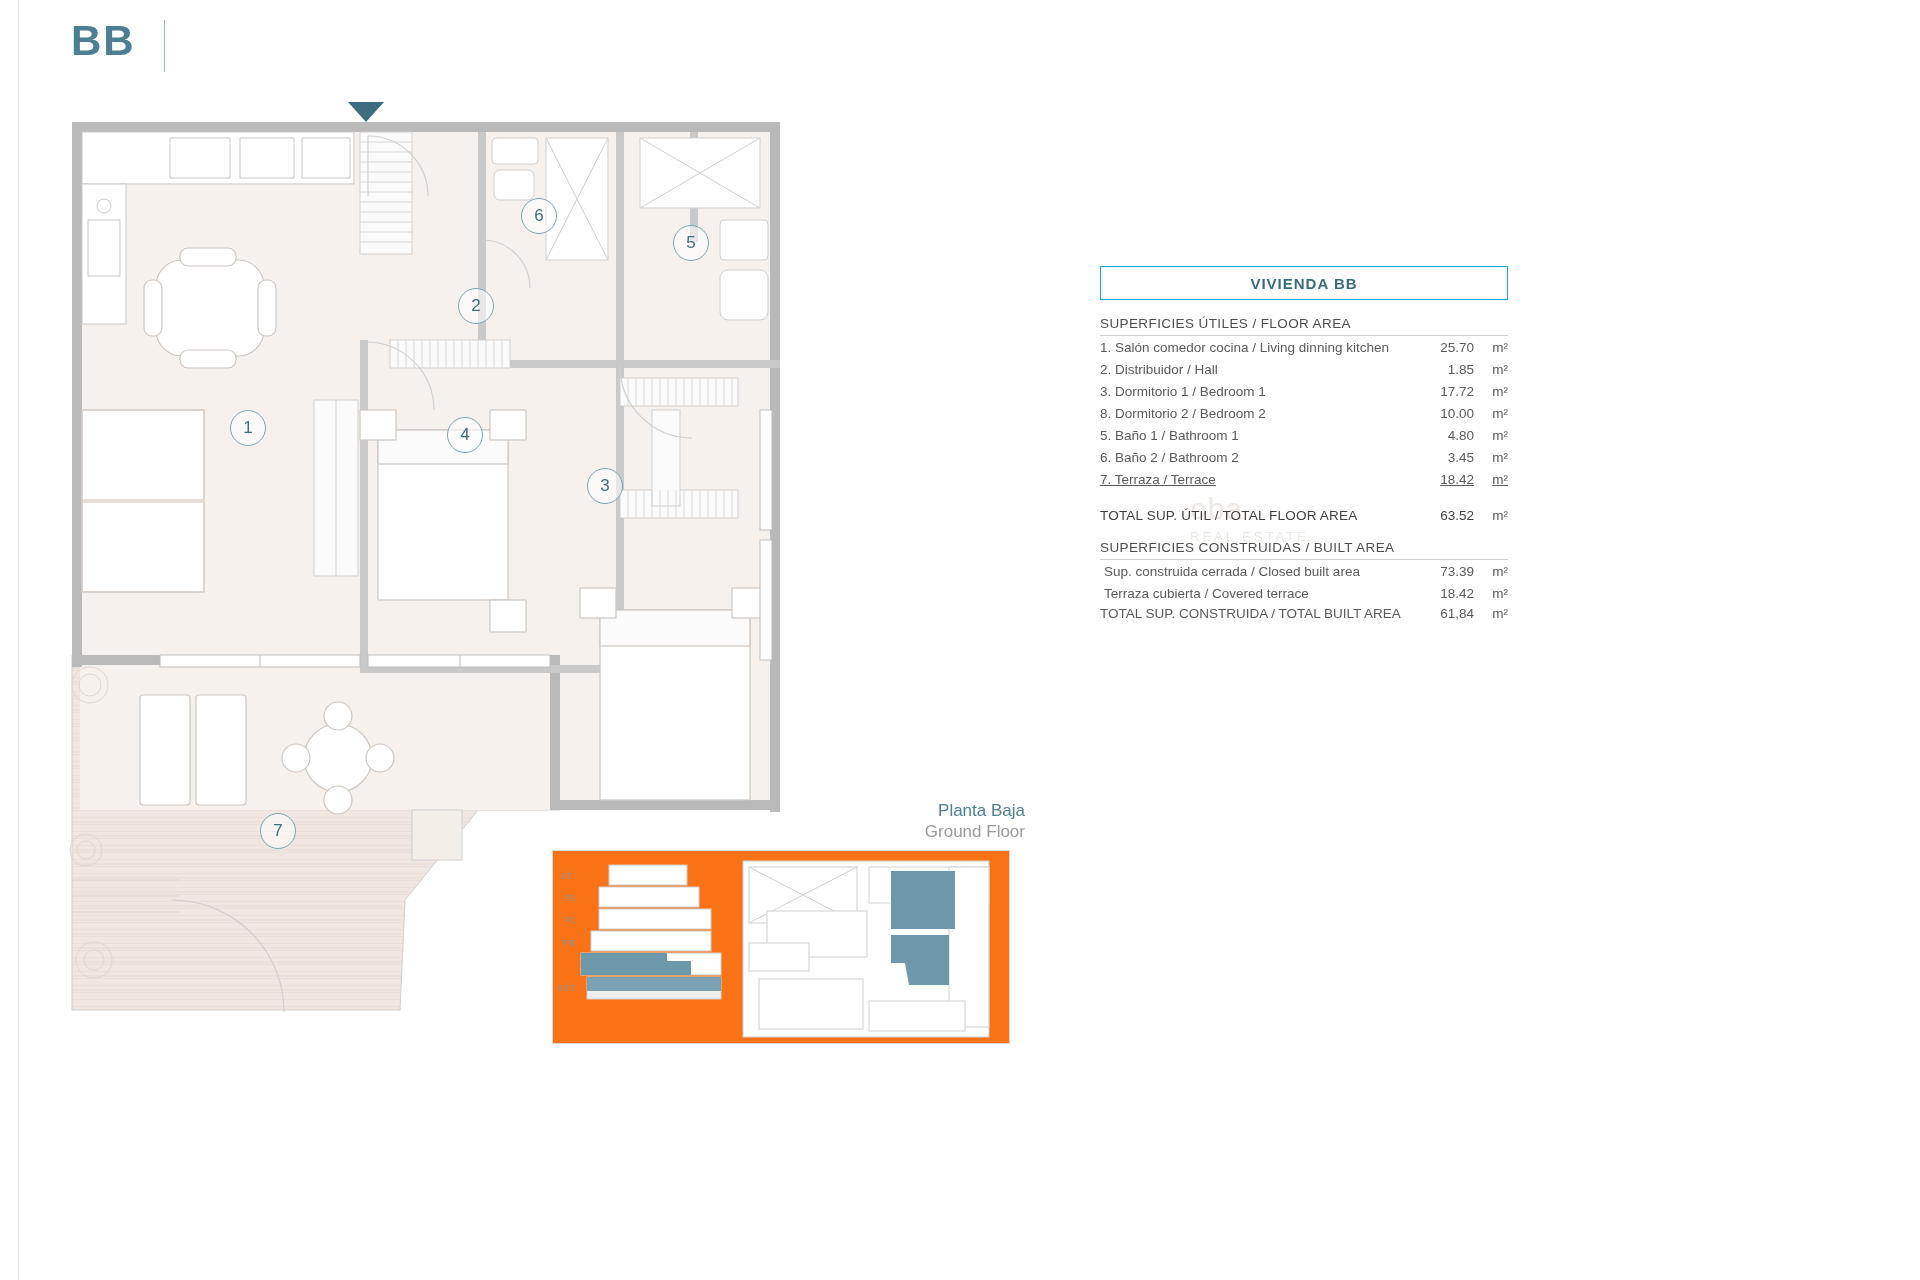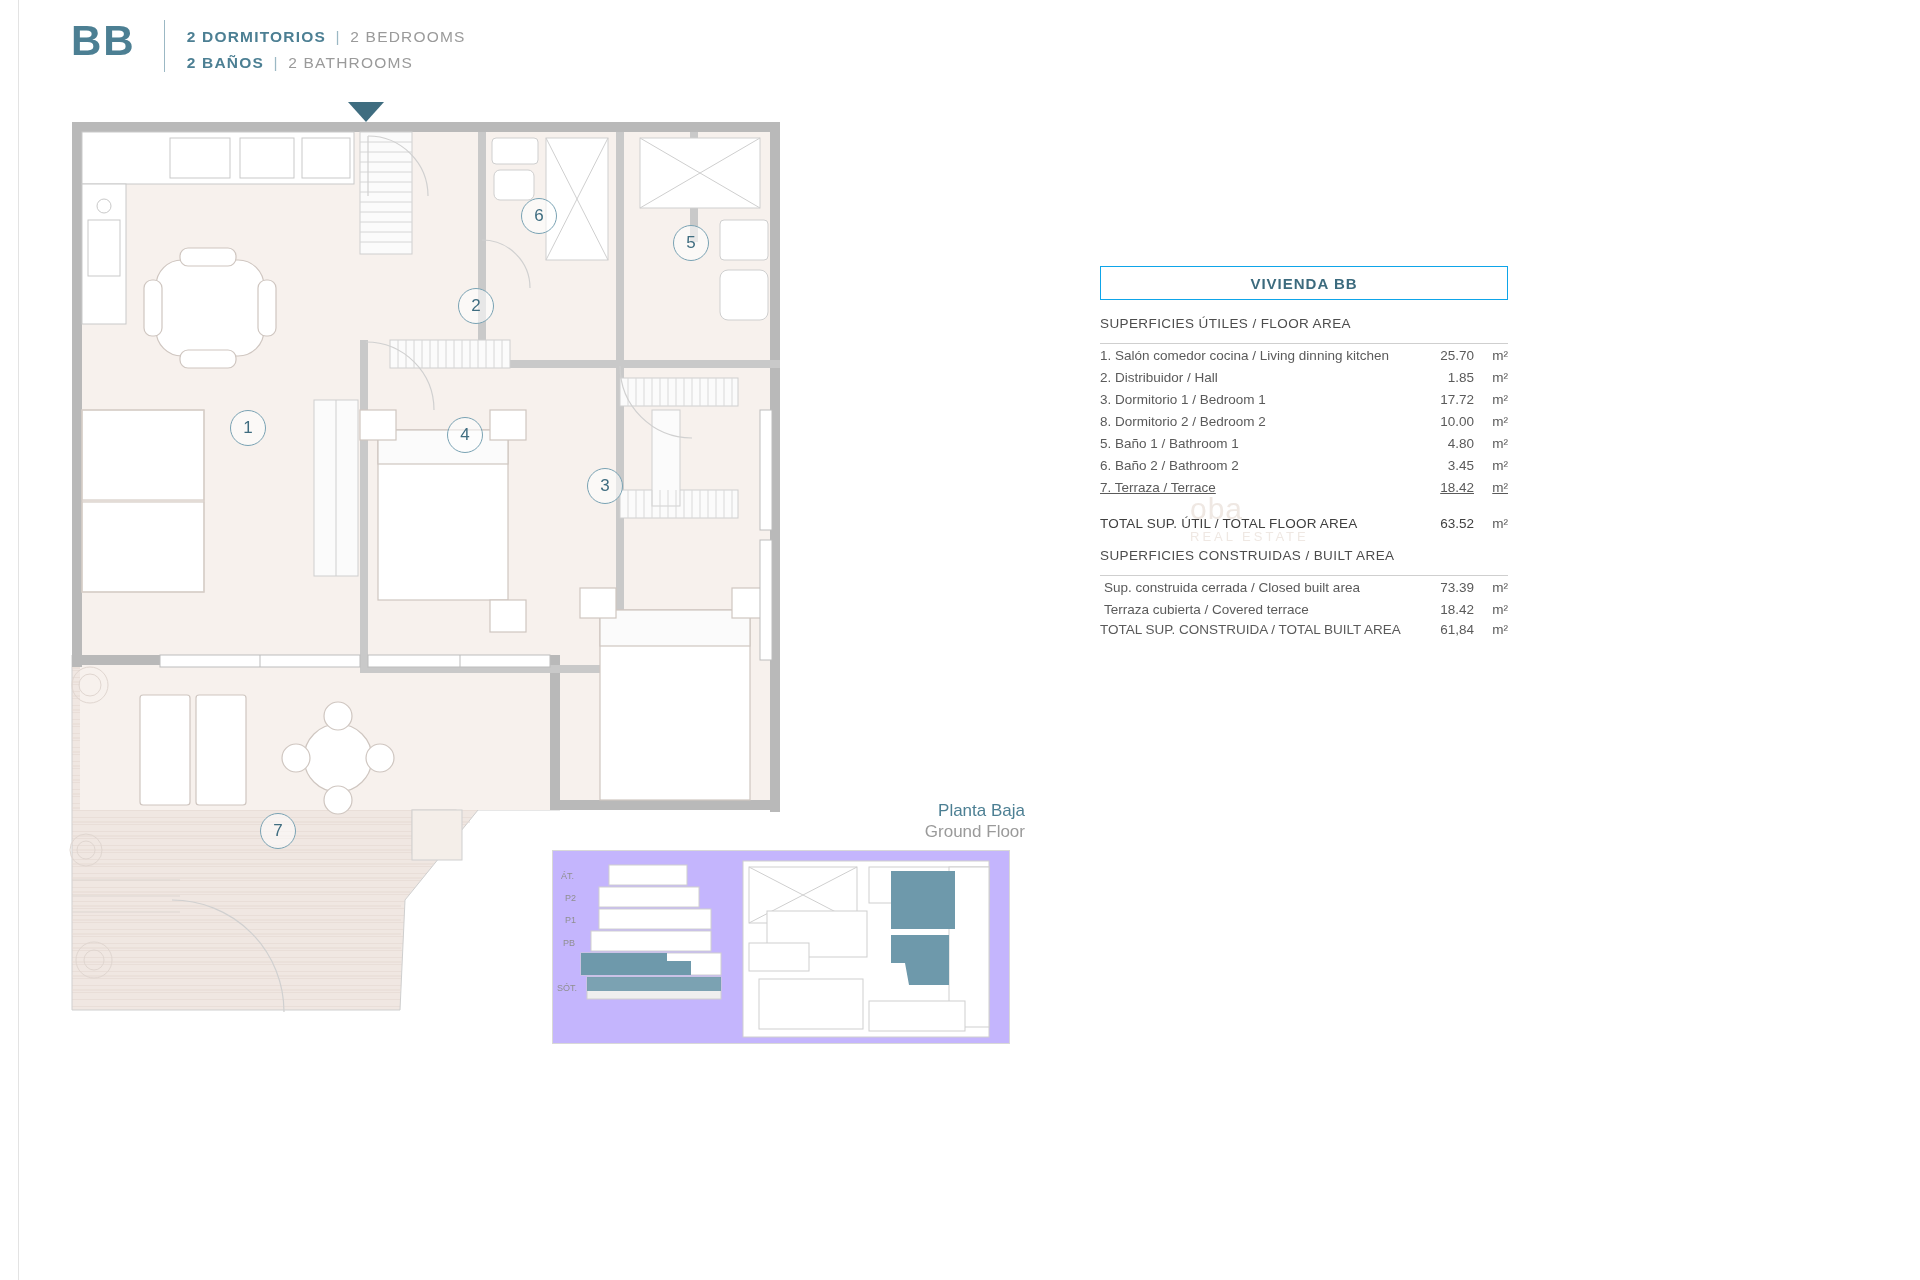--- a/index.html
+++ b/index.html
@@ -43,31 +43,31 @@
     display:flex;align-items:center;justify-content:center;
     background:rgba(255,255,255,0.55);
   }
 
   
   .floor-label{position:absolute;left:905px;top:800px;width:120px;text-align:right;}
   .floor-label .es{font-size:17px;color:#4c7f93;line-height:21px;}
   .floor-label .en{font-size:17px;color:#9a9a9a;line-height:21px;}
 
   
-  .keyplan{position:absolute;left:552px;top:850px;width:456px;height:192px;border:1px solid #d8d8d8;background:#c4b5fd;}
+  .keyplan{position:absolute;left:552px;top:850px;width:456px;height:192px;border:1px solid #d8d8d8;background:#f97316;}
 
   
   .panel{position:absolute;left:1100px;top:266px;width:408px;}
   .panel-title{
     border:1px solid #0ea5e9;height:32px;display:flex;align-items:center;justify-content:center;
     font-size:15px;font-weight:700;letter-spacing:1px;color:#3c6b7e;background:#fff;
   }
   .sect{margin-top:16px;}
   .sect-head{
-    font-size:13.5px;letter-spacing:.4px;color:#4d4d4d;padding-bottom:12px;
+    font-size:13.5px;letter-spacing:.4px;color:#4d4d4d;padding-bottom:4px;
     border-bottom:1px solid #cfcfcf;
     margin-top:11px;
   }
   .row{display:flex;align-items:baseline;font-size:13.5px;color:#5a5a5a;padding:3.5px 0;}
   .row .nm{flex:1;white-space:nowrap;}
   .row .val{width:56px;text-align:right;}
   .row .unit{width:34px;text-align:right;color:#5a5a5a;}
   .row.spaced{text-decoration:underline;}
   .row.total{margin-top:14px;font-size:13.5px;color:#3f3f3f;}
   .row.total .nm{letter-spacing:.2px;}
@@ -82,32 +82,20 @@
 </head>
 <body>
 
 <div class="page">
 
   <div class="left-rule"></div>
 
   <div class="header">
     <div class="bb-code">BB</div>
     <div class="header-divider"></div>
-    <div class="header-lines">
-      <div class="hline">
-        <span class="es">2 DORMITORIOS</span>
-        <span class="sep">|</span>
-        <span class="en">2 BEDROOMS</span>
-      </div>
-      <div class="hline">
-        <span class="es">2 BAÑOS</span>
-        <span class="sep">|</span>
-        <span class="en">2 BATHROOMS</span>
-      </div>
-    </div>
   </div>
 
   <svg class="north-marker" viewBox="0 0 40 24">
     <polygon points="2,2 38,2 20,22" fill="#3f6d80"></polygon>
   </svg>
 
   <div class="plan">
     <svg width="960" height="940" viewBox="0 0 960 940">
       <defs>
         <pattern id="hatch" width="6" height="6" patternTransform="rotate(45)" patternUnits="userSpaceOnUse">

